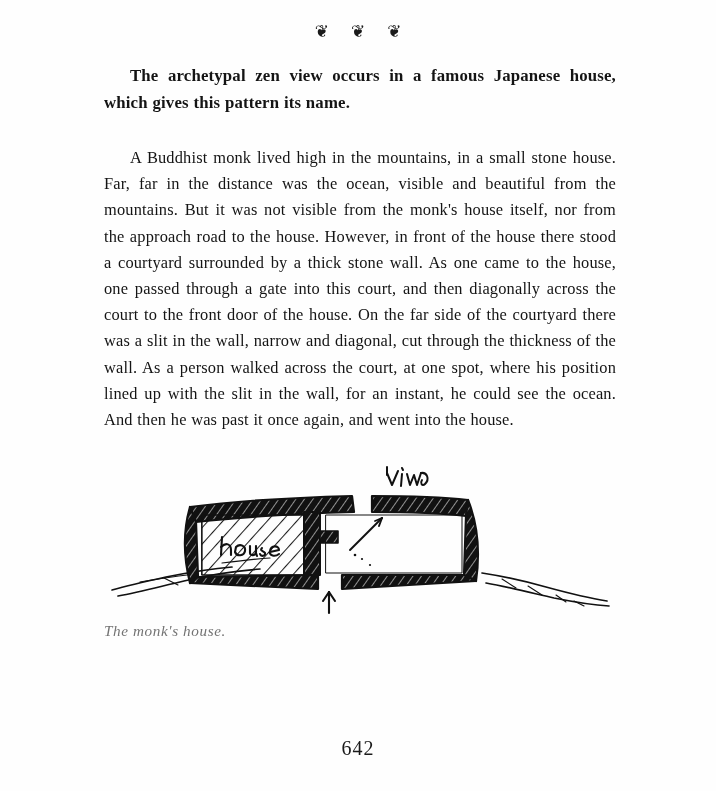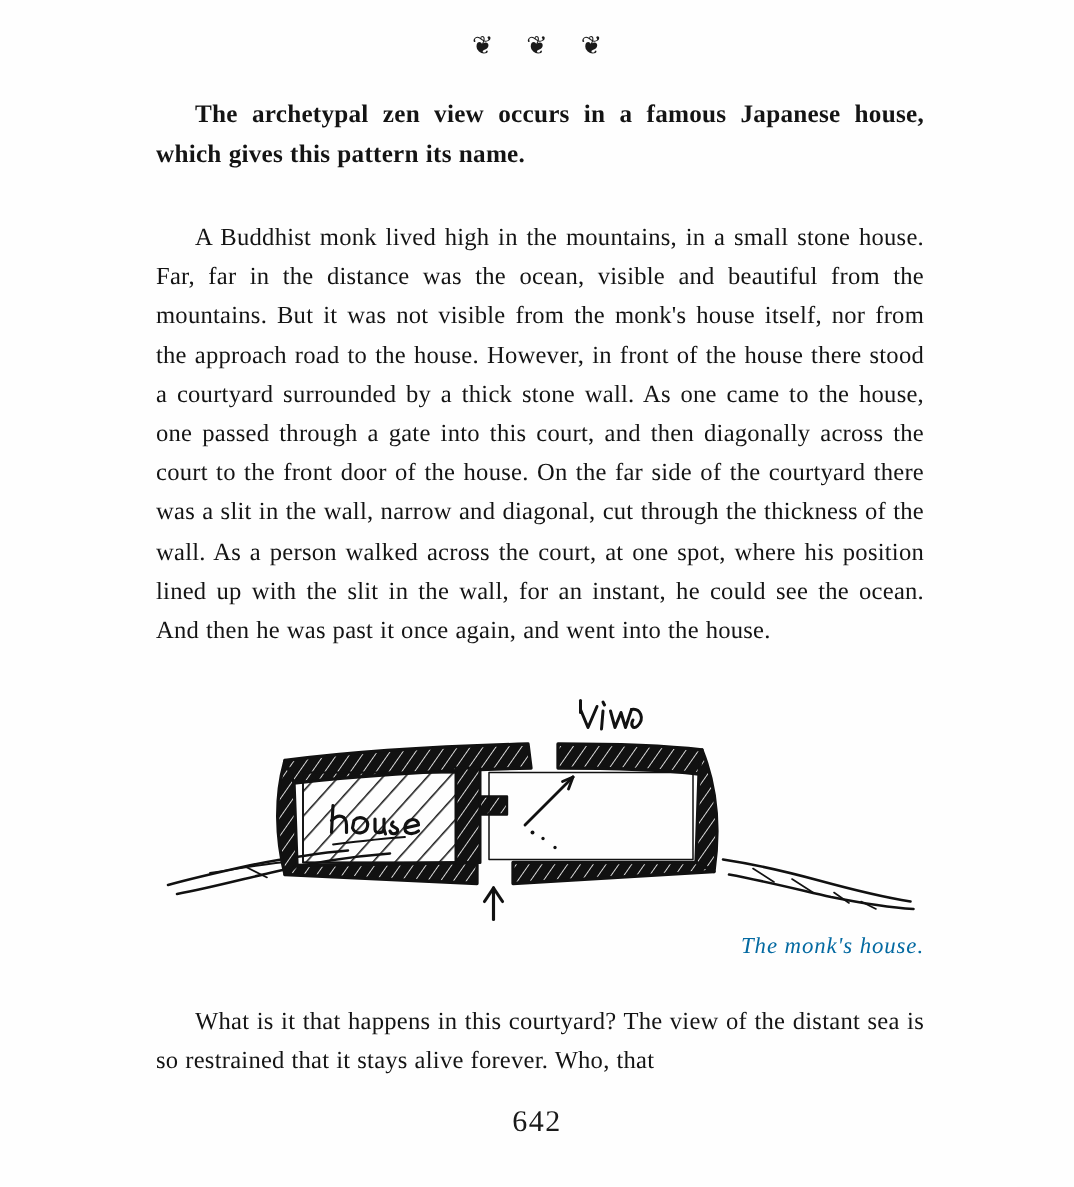--- a/index.html
+++ b/index.html
@@ -80,25 +80,25 @@
     top: 455px;
     width: 512px;
   }
   .figure-art {
     width: 512px;
     height: 165px;
     display: block;
   }
   .figure-caption {
     margin-top: 2px;
-    text-align: right;
+    text-align: left;
     font-style: italic;
     font-size: 15.2px;
     letter-spacing: 0.04em;
-    color: #0369a1;
+    color: #737373;
   }
 
   
   .closing-block {
     position: absolute;
     left: 104px;
     top: 668px;
     width: 512px;
   }
 
@@ -221,19 +221,16 @@
           <path d="M152 98 L153 101"></path>
           <path d="M158 93 C155 96 160 96 161 98 C162 101 157 102 156 99"></path>
           <path d="M166 97 L175 95 C175 90 167 90 166 96 C165 101 171 102 175 99"></path>
         </g>
 
       </g>
     </svg>
     <div class="figure-caption">The monk's house.</div>
   </div>
 
-  <div class="closing-block">
-    <p class="body-para">What is it that happens in this courtyard? The view of the distant sea is so restrained that it stays alive forever. Who, that</p>
-  </div>
 
   <div class="folio">642</div>
 
 </div>
 
 </body></html>

